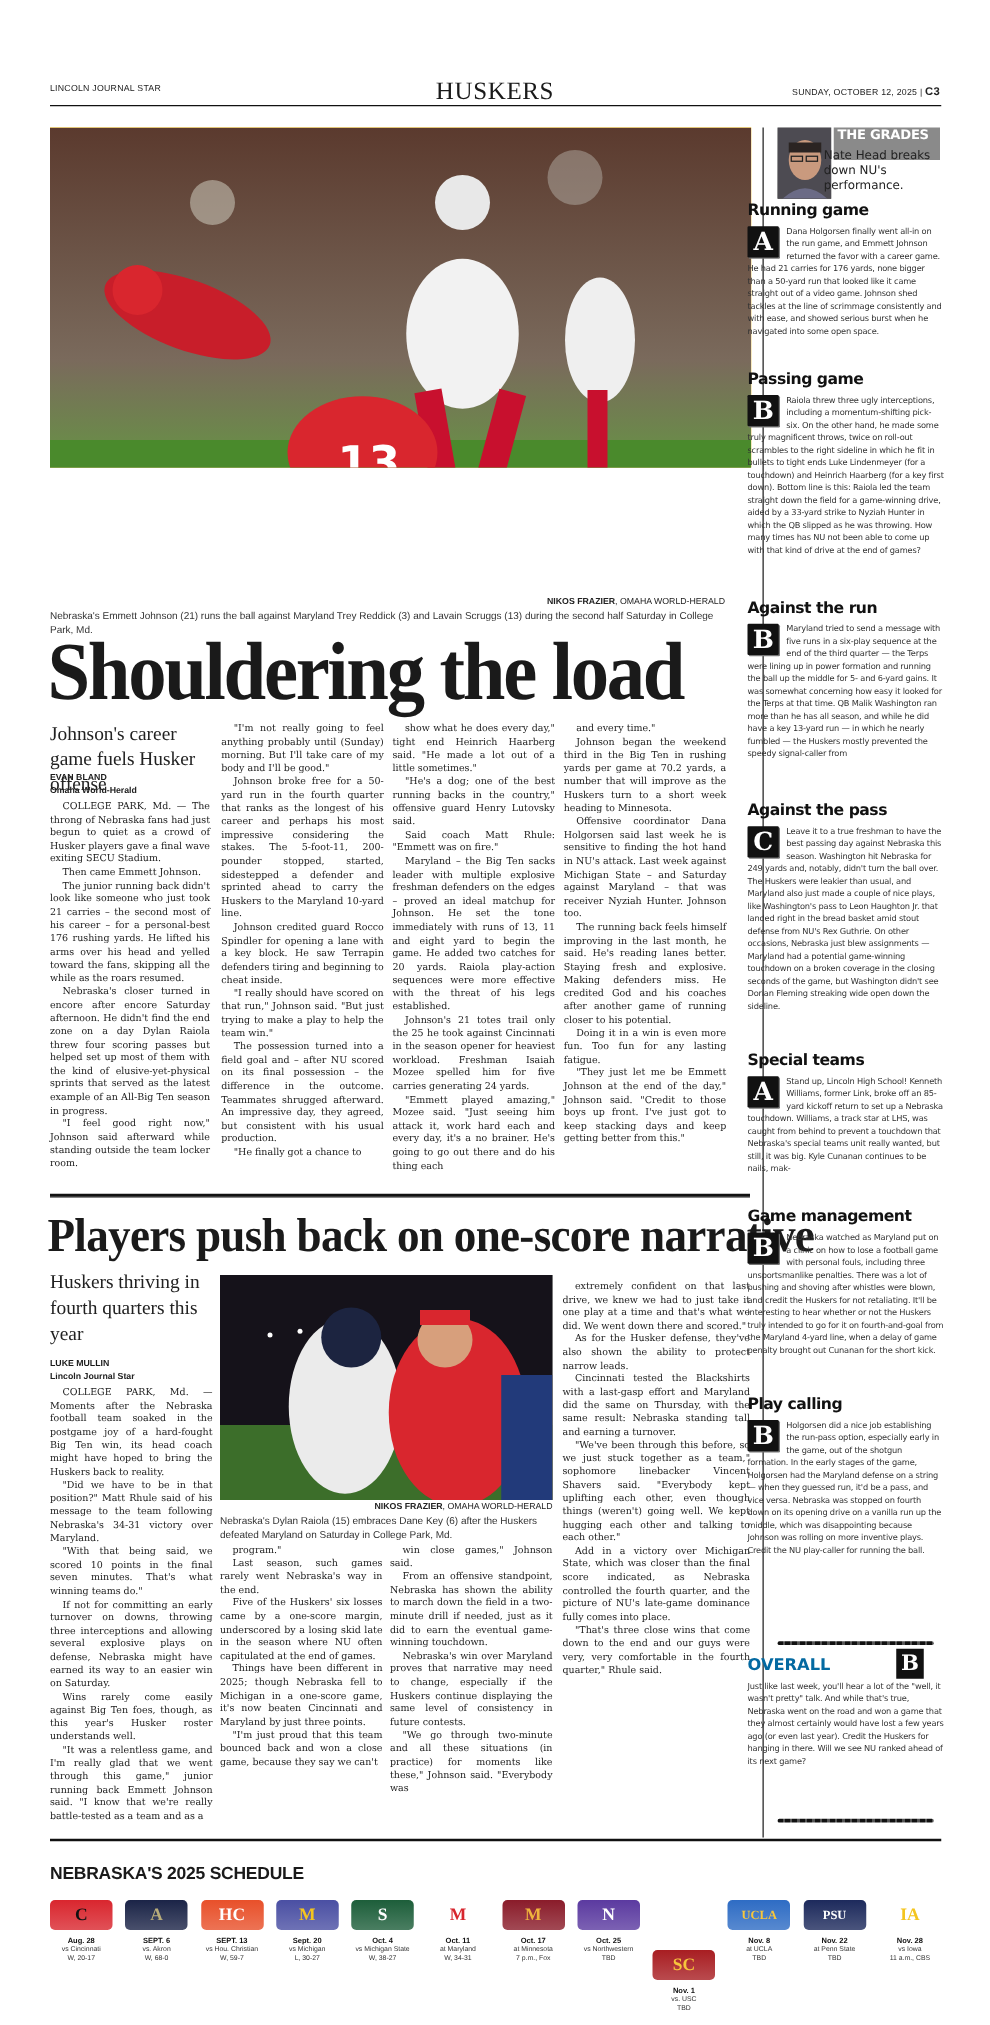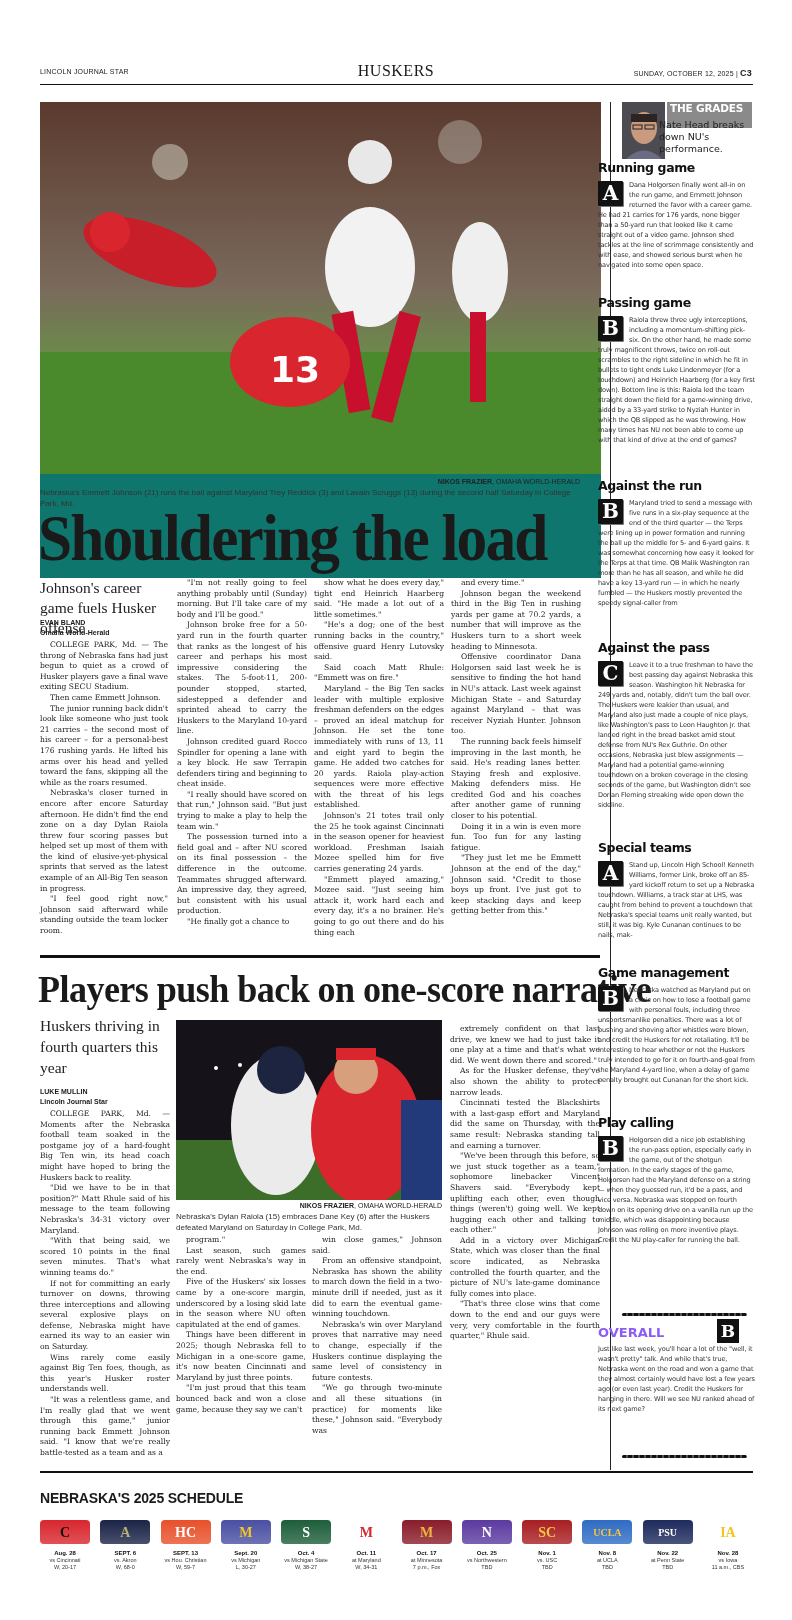--- a/index.html
+++ b/index.html
@@ -1,26 +1,26 @@
 <!DOCTYPE html>
 <html><head>
 <meta charset="utf-8">
 <style>
 *{box-sizing:border-box;margin:0;padding:0}
 html,body{width:792px;height:1620px;background:#fff;overflow:hidden}
 body{position:relative;font-family:"DejaVu Serif",serif;color:#1a1a1a}
 .abs{position:absolute}
 .folio{top:68px;font-family:"Liberation Sans",sans-serif;font-size:7px;letter-spacing:.2px;color:#222}
 .folio-left{left:40px}
-.folio-center{left:0;width:792px;text-align:center;top:62px;font-family:"Liberation Serif",serif;font-size:16px;letter-spacing:.5px}
+.folio-center{left:0;width:792px;text-align:center;top:62px;font-family:"Liberation Serif",serif;font-size:20px;letter-spacing:.5px}
 .folio-right{right:40px;text-align:right}
 .folio-right b{font-size:9px}
 .rule-top{left:40px;top:84px;width:713px;height:1px;background:#111}
 .vrule{left:610px;top:102px;width:1px;height:1368px;background:#222}
-.photo1{left:40px;top:102px;width:561px;height:476px;overflow:hidden;background:#0f766e}
+.photo1{left:40px;top:102px;width:561px;height:272px;overflow:hidden;background:#eab308}
 .credit{font-family:"Liberation Sans",sans-serif;font-size:7px;font-weight:bold;color:#222;text-align:right}
 .caption{font-family:"Liberation Sans",sans-serif;font-size:8px;line-height:11px;color:#333}
 .hed1{left:38px;top:505px;font-family:"Liberation Serif",serif;font-weight:bold;font-size:66px;line-height:66px;letter-spacing:-2px;transform:scaleX(.93);transform-origin:left top;white-space:nowrap}
 .deck{font-family:"Liberation Serif",serif;font-size:15.5px;line-height:20px;color:#222}
 .byline{font-family:"Liberation Sans",sans-serif;font-size:7px;font-weight:bold;line-height:10px}
 .byline .org{font-weight:bold;color:#222}
 .body{font-family:"DejaVu Serif",serif;font-size:7.6px;line-height:10.6px;text-align:justify;color:#222}
 .body p{text-indent:10px}
 .rule-double{left:40px;top:955px;width:560px;height:3px;border-top:2px solid #111;border-bottom:1px solid #111}
 .hed2{left:38px;top:968px;font-family:"Liberation Serif",serif;font-size:38px;line-height:42px;letter-spacing:-.6px;white-space:nowrap;font-weight:bold;transform:scaleX(.95);transform-origin:left top}
@@ -34,21 +34,21 @@
 
 .grades-head{left:622px;top:102px;width:130px}
 .mug{position:absolute;left:0;top:0;width:43px;height:57px;background:linear-gradient(#5a5a5a,#2a2a2a);overflow:hidden}
 .tg{position:absolute;left:45px;top:0;width:85px;height:26px;background:#8a8a8a;color:#fff;font-family:"DejaVu Sans",sans-serif;font-weight:bold;font-size:10.5px;line-height:13px;padding-left:3px;letter-spacing:-.2px}
 .tg-sub{position:absolute;left:37px;top:17px;font-family:"DejaVu Sans",sans-serif;font-size:9.5px;line-height:12px;color:#222}
 .gsec{position:absolute;left:598px;width:157px}
 .gsec h3{font-family:"DejaVu Sans",sans-serif;font-weight:bold;font-size:12.5px;line-height:16px;letter-spacing:-.4px;color:#111;margin-bottom:4px}
 .gtext{font-family:"DejaVu Sans",sans-serif;font-size:6.6px;line-height:10px;color:#333;letter-spacing:-.15px}
 .grade{float:left;width:25px;height:25px;background:#111;color:#fff;font-family:"DejaVu Serif",serif;font-weight:bold;font-size:20px;line-height:25px;text-align:center;margin:1px 6px 2px 0;border-radius:1px;box-shadow:1px 1px 0 #777}
 .squiggle{position:absolute;left:622px;width:125px;height:3px;background:repeating-linear-gradient(90deg,#111 0 4px,#555 4px 6px);border-radius:2px}
-.overall{position:absolute;left:598px;top:1325px;font-family:"DejaVu Sans",sans-serif;font-weight:bold;font-size:13px;color:#8b5cf6}
+.overall{position:absolute;left:598px;top:1325px;font-family:"DejaVu Sans",sans-serif;font-weight:bold;font-size:13px;color:#0369a1}
 .overall-grade{position:absolute;left:717px;top:1319px;width:22px;height:24px;background:#111;color:#fff;font-family:"DejaVu Serif",serif;font-weight:bold;font-size:17px;line-height:24px;text-align:center}
 </style>
 </head>
 <body>
 
 <div class="abs folio folio-left">LINCOLN JOURNAL STAR</div>
 <div class="abs folio-center">HUSKERS</div>
 <div class="abs folio folio-right"><span>SUNDAY, OCTOBER 12, 2025 |</span> <b>C3</b></div>
 <div class="abs rule-top"></div>
 <div class="abs vrule"></div>
@@ -272,21 +272,21 @@
       <div>at Minnesota</div>
       <div>7 p.m., Fox</div>
     </div>
     <div class="game">
       <div class="logo" style="background: linear-gradient(rgb(91, 58, 160), rgba(91, 58, 160, 0.8)); color: rgb(255, 255, 255);">N</div>
       <div class="d">Oct. 25</div>
       <div>vs Northwestern</div>
       <div>TBD</div>
     </div>
     <div class="game">
-      <div class="logo" style="background: linear-gradient(rgb(168, 30, 34), rgba(168, 30, 34, 0.8)); color: rgb(247, 198, 60);">SC</div>
+      <div class="logo" style="background: linear-gradient(rgb(168, 30, 34), rgba(168, 30, 34, 0.8)); color: rgb(247, 198, 60); margin-top: 40px;">SC</div>
       <div class="d">Nov. 1</div>
       <div>vs. USC</div>
       <div>TBD</div>
     </div>
     <div class="game">
       <div class="logo" style="background: linear-gradient(rgb(46, 108, 196), rgba(46, 108, 196, 0.8)); color: rgb(247, 198, 60); font-size: 10px;">UCLA</div>
       <div class="d">Nov. 8</div>
       <div>at UCLA</div>
       <div>TBD</div>
     </div>

